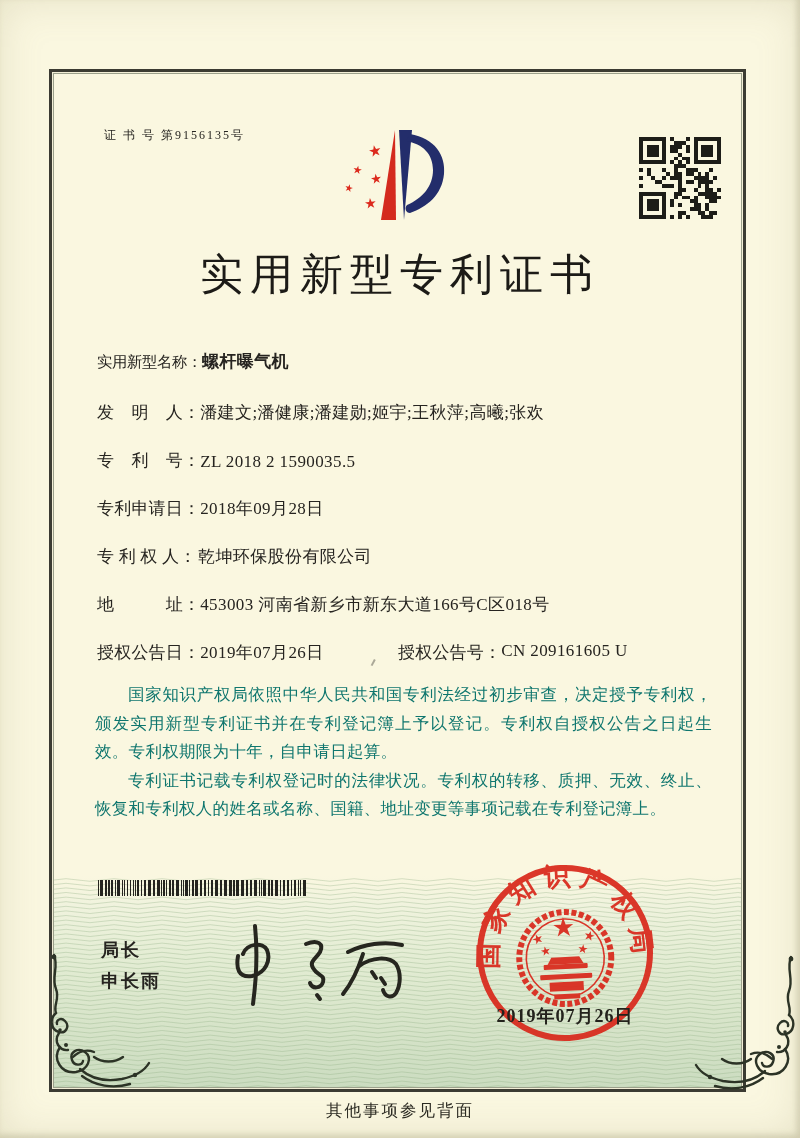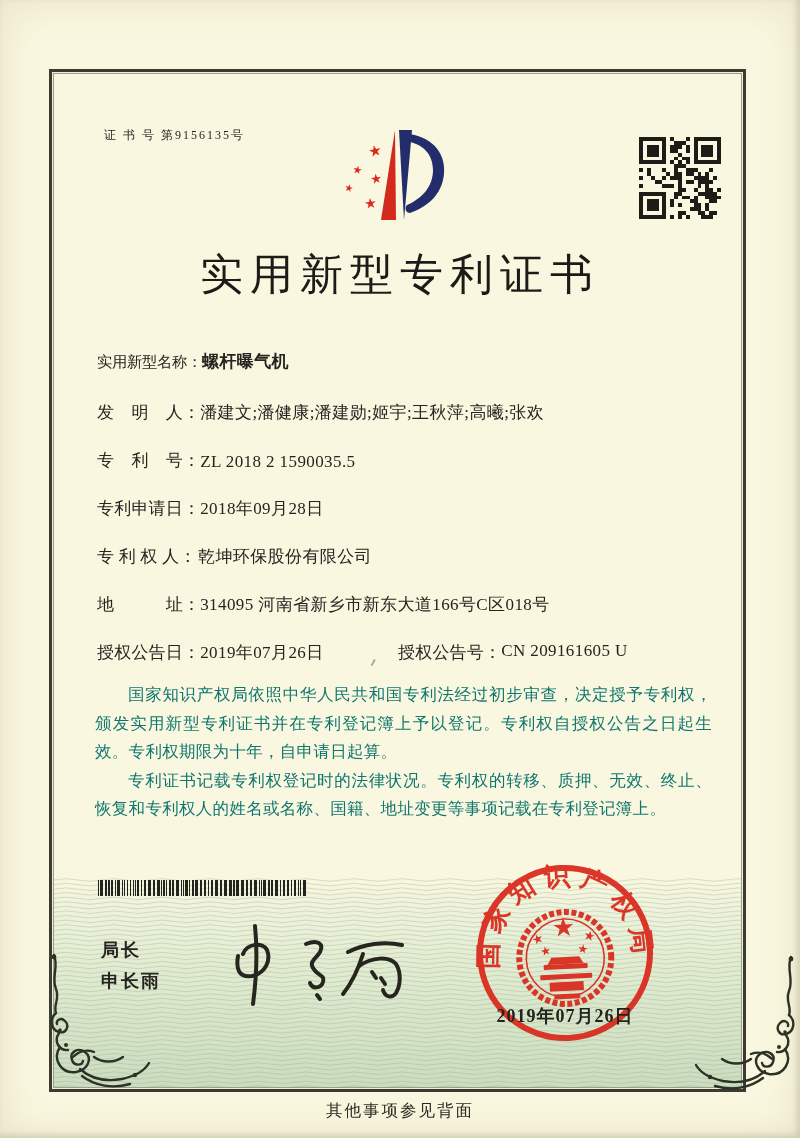--- a/index.html
+++ b/index.html
@@ -356,21 +356,21 @@
     <div class="row r4">
       <span class="flabel">专利申请日：</span>
       <span class="fvalue">2018年09月28日</span>
     </div>
     <div class="row r5">
       <span class="flabel">专 利 权 人：</span>
       <span class="fvalue">乾坤环保股份有限公司</span>
     </div>
     <div class="row r6">
       <span class="flabel">地　　　址：</span>
-      <span class="fvalue">314095 河南省新乡市新东大道166号C区018号</span>
+      <span class="fvalue">453003 河南省新乡市新东大道166号C区018号</span>
     </div>
     <div class="row grant-left">
       <span class="flabel">授权公告日：</span>
       <span class="fvalue">2019年07月26日</span>
     </div>
     <div class="grant-right">
       <span class="flabel">授权公告号：</span>
       <span class="fvalue">CN 209161605 U</span>
     </div>
   </div>

